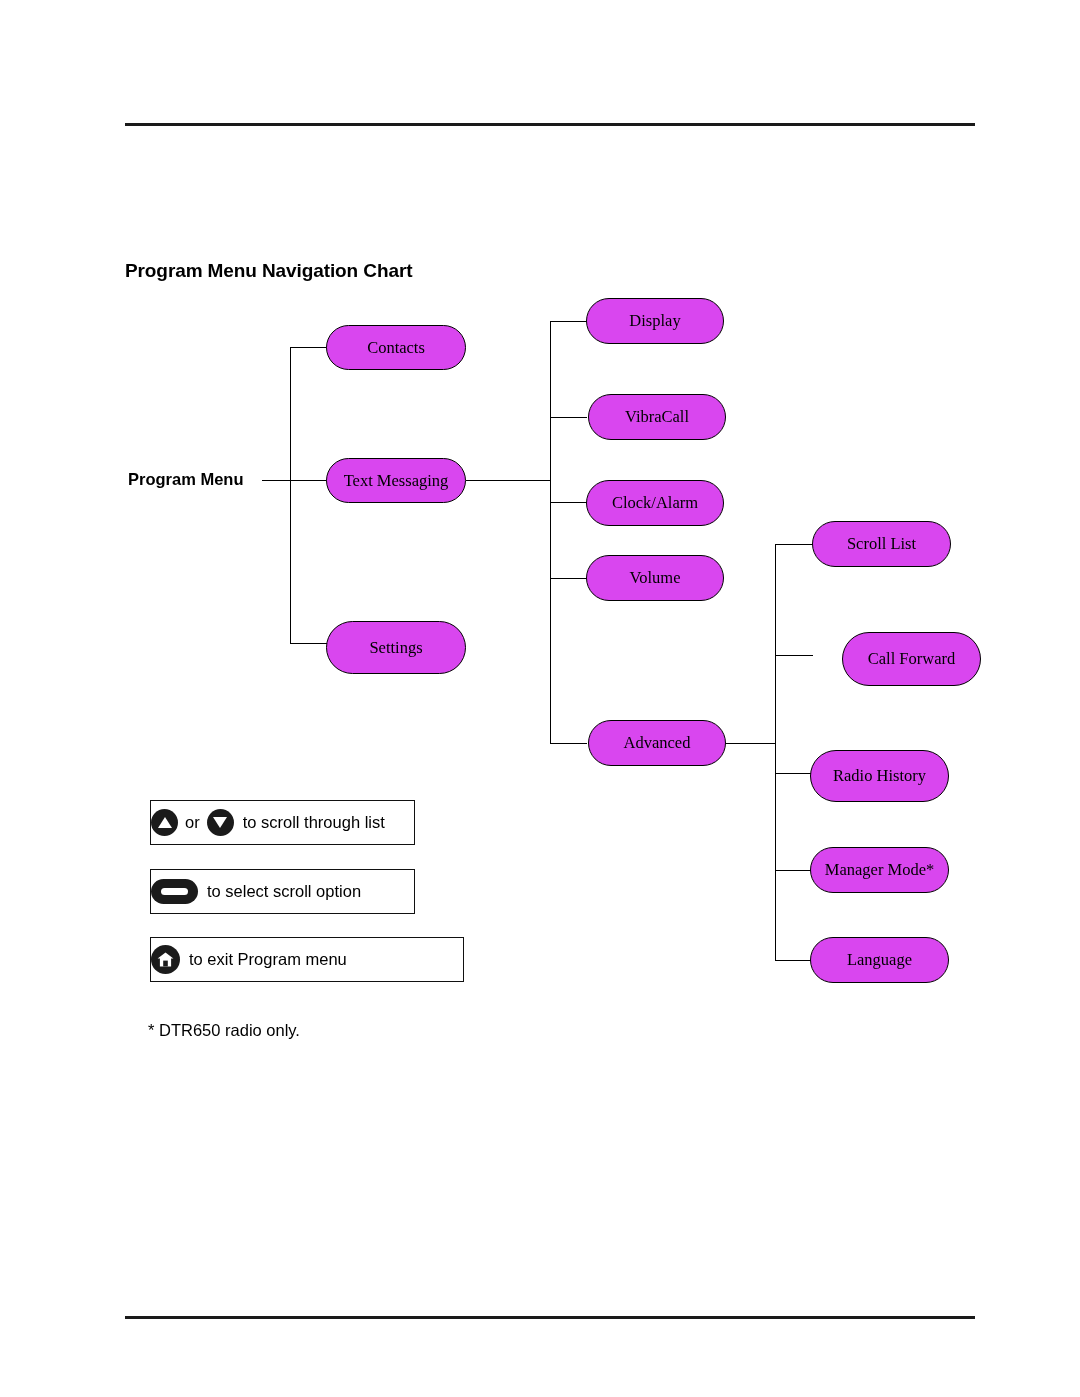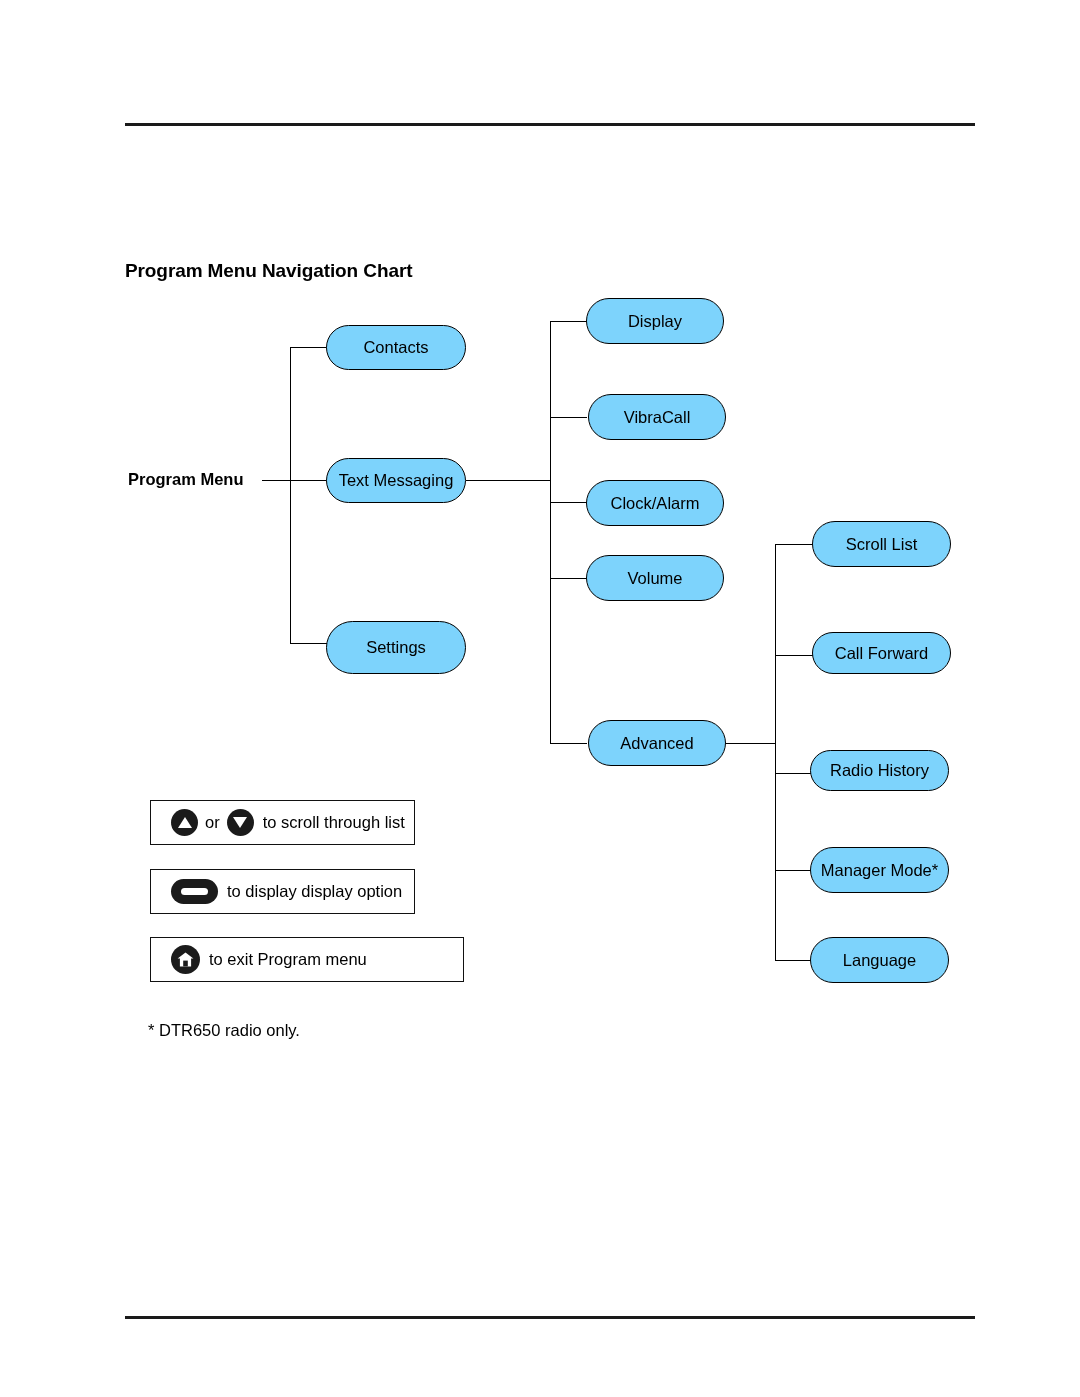--- a/index.html
+++ b/index.html
@@ -57,27 +57,28 @@
     left: 0;
     top: 0;
     width: 1080px;
     height: 1010px;
   }
   .node {
     position: absolute;
     box-sizing: border-box;
     border: 1.3px solid #000;
     border-radius: 999px;
-    background: #7dd3fc;
+    background: #d946ef;
     display: flex;
     align-items: center;
     justify-content: center;
     font-size: 16.5px;
     color: #000;
     white-space: nowrap;
+    font-family: Liberation Serif, serif;
   }
   .root-label {
     position: absolute;
     font-size: 16.5px;
     font-weight: bold;
     white-space: nowrap;
   }
   .ln {
     position: absolute;
     background: #000;
@@ -86,21 +87,21 @@
   .ln-v { width: 1.3px; }
 
   
   .legend-box {
     position: absolute;
     box-sizing: border-box;
     border: 1.6px solid #111;
     background: #fff;
     display: flex;
     align-items: center;
-    padding-left: 20px;
+    padding-left: 0;
     font-size: 16.5px;
     white-space: nowrap;
   }
   .legend-text { margin-left: 9px; }
   .legend-mid { margin: 0 7px; }
 
   .btn-circle {
     width: 27px;
     height: 27px;
     border-radius: 50%;
@@ -202,42 +203,42 @@
 
     <div class="ln ln-v" style="left:775px; top:544px; height:417px;"></div>
 
     <div class="ln ln-h" style="left:775px; top:544px; width:38px;"></div>
     <div class="ln ln-h" style="left:775px; top:655px; width:38px;"></div>
     <div class="ln ln-h" style="left:775px; top:773px; width:38px;"></div>
     <div class="ln ln-h" style="left:775px; top:870px; width:38px;"></div>
     <div class="ln ln-h" style="left:775px; top:960px; width:38px;"></div>
 
     <div class="node" style="left:812px; top:521px; width:139px; height:46px;">Scroll List</div>
-    <div class="node" style="left:812px; top:632px; width:139px; height:42px;">Call Forward</div>
-    <div class="node" style="left:810px; top:750px; width:139px; height:41px;">Radio History</div>
+    <div class="node" style="left:842px; top:632px; width:139px; height:54px;">Call Forward</div>
+    <div class="node" style="left:810px; top:750px; width:139px; height:52px;">Radio History</div>
     <div class="node" style="left:810px; top:847px; width:139px; height:46px;">Manager Mode*</div>
     <div class="node" style="left:810px; top:937px; width:139px; height:46px;">Language</div>
   </div>
 
   <div class="legend-box" style="left:150px; top:800px; width:265px; height:45px;">
     <span class="btn-circle">
       <span class="tri-up"></span>
     </span>
     <span class="legend-mid">or</span>
     <span class="btn-circle">
       <span class="tri-down"></span>
     </span>
     <span class="legend-text">to scroll through list</span>
   </div>
 
   <div class="legend-box" style="left:150px; top:869px; width:265px; height:45px;">
     <span class="btn-pill">
       <span class="pill-slot"></span>
     </span>
-    <span class="legend-text">to display display option</span>
+    <span class="legend-text">to select scroll option</span>
   </div>
 
   <div class="legend-box" style="left:150px; top:937px; width:314px; height:45px;">
     <span class="btn-home">
       <svg width="17" height="15" viewBox="0 0 17 15" aria-hidden="true">
         <path d="M8.5 0.6 L16.4 6.6 L14.1 6.6 L14.1 14.4 L2.9 14.4 L2.9 6.6 L0.6 6.6 Z" fill="#ffffff"></path>
         <rect x="6.2" y="8.6" width="4.6" height="5.8" fill="#1b1b1b"></rect>
       </svg>
     </span>
     <span class="legend-text">to exit Program menu</span>

